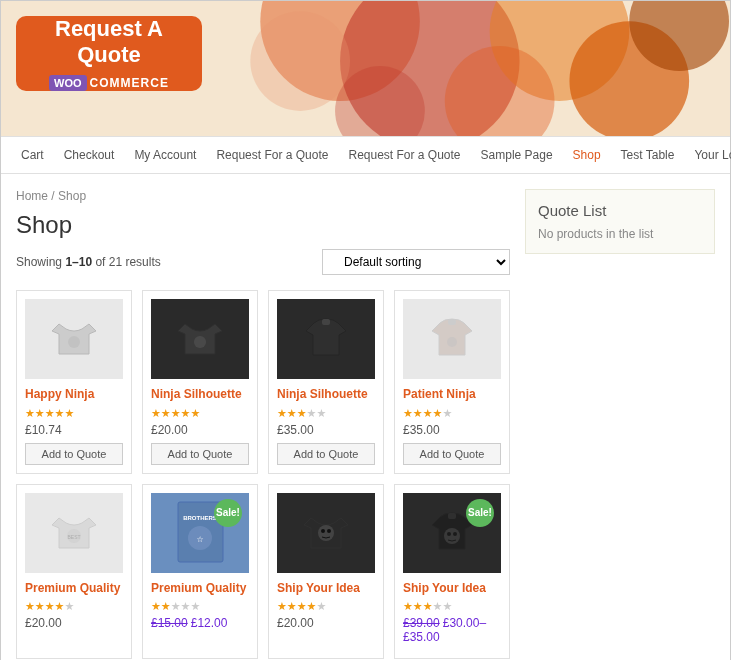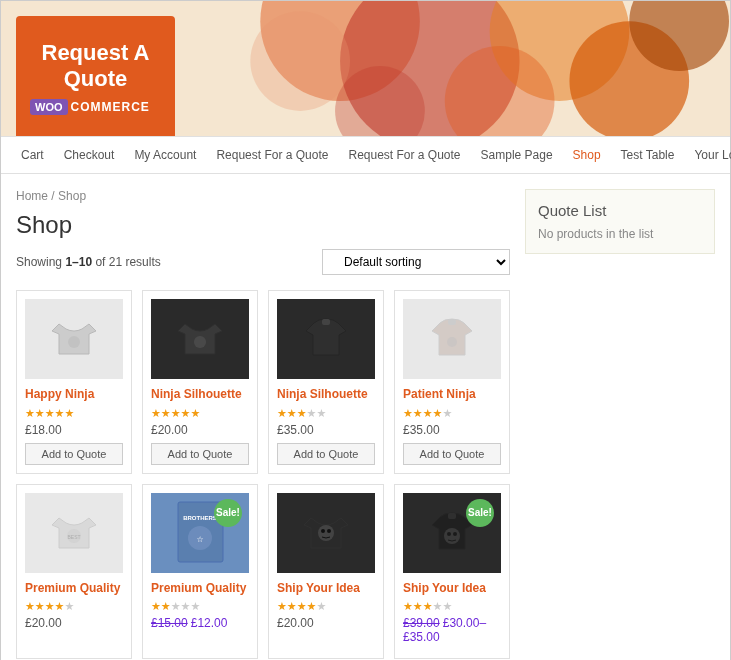--- a/index.html
+++ b/index.html
@@ -15,34 +15,35 @@
       overflow: hidden;
     }
     .banner-circles {
       position: absolute; top: 0; left: 0; width: 100%; height: 100%;
     }
     .logo-box {
       position: absolute;
       top: 15px;
       left: 15px;
       background: #e05a1e;
-      border-radius: 4px;
-      padding: 24px 14px;
-      width: 159px;
+      border-radius: 10px;
+      padding: 0 14px;
+      width: 186px;
     }
     .logo-title {
       color: #fff;
       font-size: 22px;
       font-weight: bold;
       line-height: 1.2;
       text-align: center;
     }
     .woo-badge {
       display: flex;
       align-items: center;
+      justify-content: center;
       margin-top: 6px;
     }
     .woo-text {
       background: #7f54b3;
       color: #fff;
       font-size: 11px;
       font-weight: bold;
       padding: 2px 5px;
       border-radius: 3px;
       margin-right: 3px;
@@ -293,21 +294,21 @@
 
         <div class="product-card">
           <div class="product-image img-light">
             <svg width="60" height="60" viewBox="0 0 60 60" class="tshirt-svg">
               <path d="M15 15 L8 22 L15 25 L15 45 L45 45 L45 25 L52 22 L45 15 L38 20 Q30 24 22 20 Z" fill="#bbb" stroke="#999" stroke-width="1"></path>
               <circle cx="30" cy="33" r="6" fill="#999" opacity="0.5"></circle>
             </svg>
           </div>
           <div class="product-name">Happy Ninja</div>
           <div class="stars">★★★★★</div>
-          <div class="product-price">£18.00</div>
+          <div class="product-price">£10.74</div>
           <button class="add-to-quote-btn">Add to Quote</button>
         </div>
 
         <div class="product-card">
           <div class="product-image img-dark">
             <svg width="60" height="60" viewBox="0 0 60 60" class="tshirt-svg">
               <path d="M15 15 L8 22 L15 25 L15 45 L45 45 L45 25 L52 22 L45 15 L38 20 Q30 24 22 20 Z" fill="#444" stroke="#333" stroke-width="1"></path>
               <circle cx="30" cy="33" r="6" fill="#666" opacity="0.8"></circle>
             </svg>
           </div>

